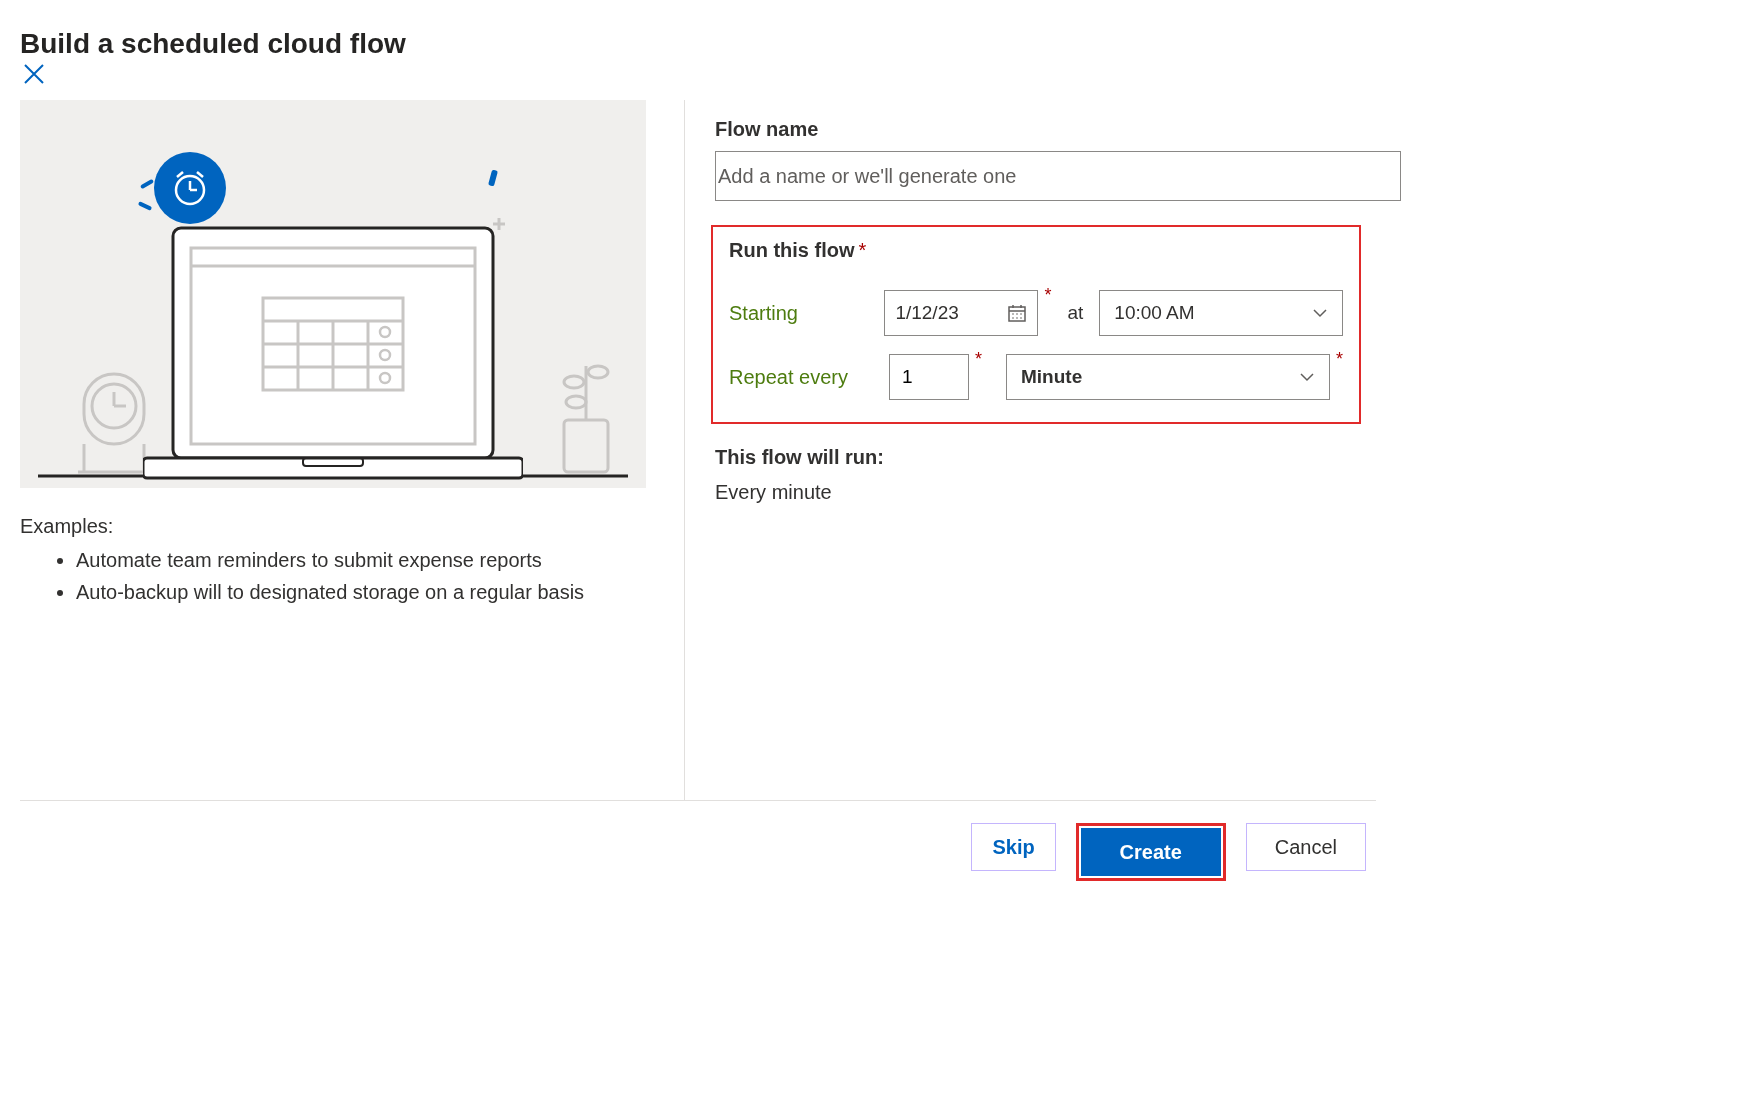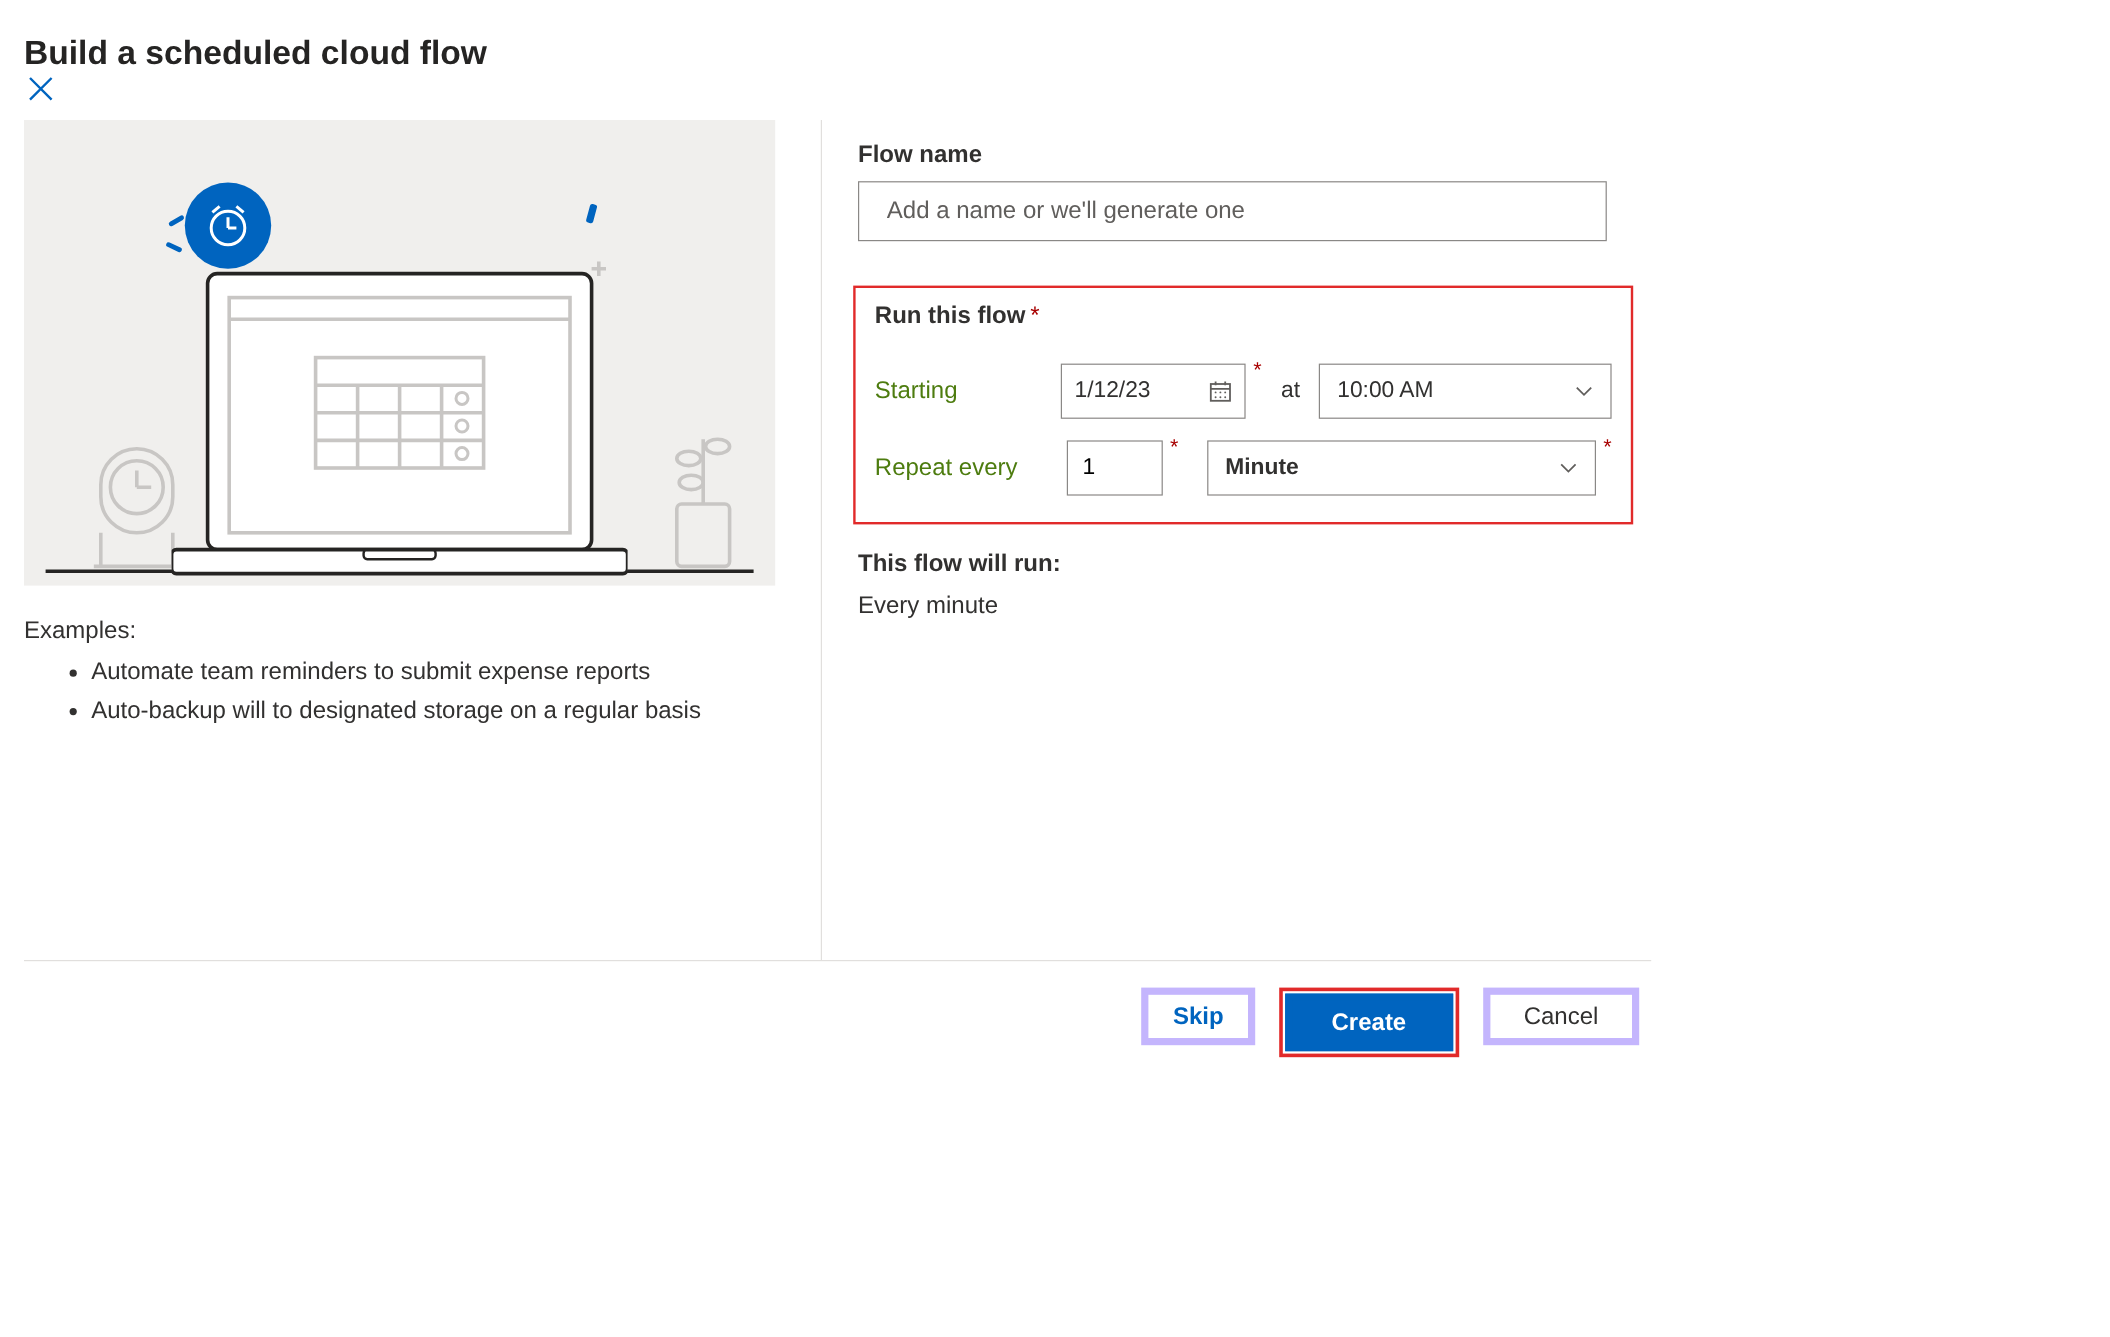--- a/index.html
+++ b/index.html
@@ -73,32 +73,32 @@
     }
     .field-label {
       font-size: 20px;
       font-weight: 600;
       color: #323130;
       margin-bottom: 10px;
       display:inline-block;
     }
     .req { color: #a80000; margin-left:4px; font-weight:400; }
     .text-input {
-      width: 624px;
+      width: 686px;
       height: 50px;
       border: 1px solid #8a8886;
-      padding: 0 23px;
+      padding: 0 2px;
       font-size: 20px;
       color: #323130;
     }
     .text-input::placeholder { color: #605e5c; }
     .highlight-box {
       border: 2px solid #e12a2a;
       padding: 12px 16px 22px 16px;
-      margin-top: 37px;
+      margin-top: 24px;
       width: 650px;
       margin-left:-4px;
     }
     .row { display:flex; align-items:center; margin-top:18px; position:relative; }
     .row-label { width: 160px; font-size:20px; color:#4d7c0f; }
     .date-field {
       display:flex; align-items:center; justify-content:space-between;
       width: 158px; height:46px; border:1px solid #8a8886; padding: 0 10px; font-size:19px;
       cursor:pointer;
     }
@@ -120,21 +120,21 @@
       position:absolute;
       top: 800px;
       left: 20px;
       width: 1356px;
       border-top: 1px solid #e1dfdd;
       display:flex; justify-content:flex-end; gap:20px;
       padding: 22px 10px 0 0;
     }
     .btn {
       height: 48px; padding: 0 28px; font-size:20px; display:flex; align-items:center; justify-content:center;
-      border:6px solid #c4b5fd; background:#fff; cursor:pointer; font-weight:400; color:#323130;
+      border:1px solid #c4b5fd; background:#fff; cursor:pointer; font-weight:400; color:#323130;
     }
     .btn-skip { color:#0064bf; font-weight:600; min-width:72px; padding:0 20px;}
     .btn-primary { background:#0064bf; border-color:#0064bf; color:#fff; font-weight:600; min-width:140px;}
     .create-wrap { border:3px solid #e12a2a; padding:2px; }
     .chev { width:16px; height:16px; }
     .cal-icon { width:20px; height:20px; }
     
     .ill-laptop { position:absolute; left:50%; transform:translateX(-50%); bottom:0; }
     .ill-clock-badge { position:absolute; left:134px; top:52px; width:72px; height:72px; border-radius:50%; background:#0064bf; display:flex;align-items:center;justify-content:center;}
     .ill-tick { position:absolute; background:#0064bf; border-radius:2px; }

